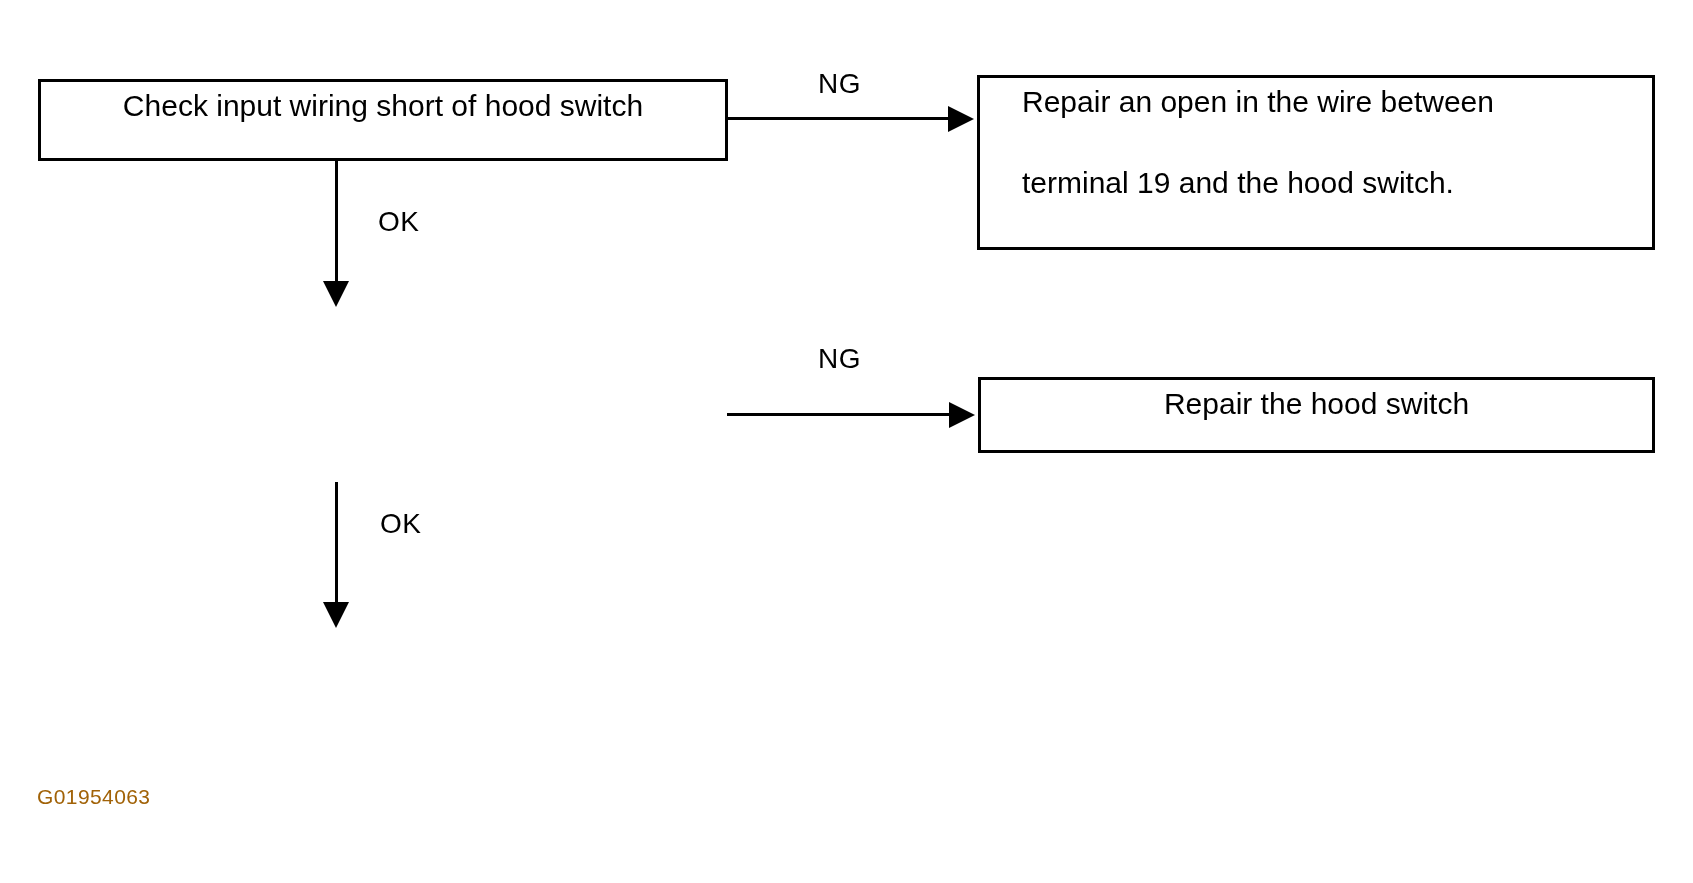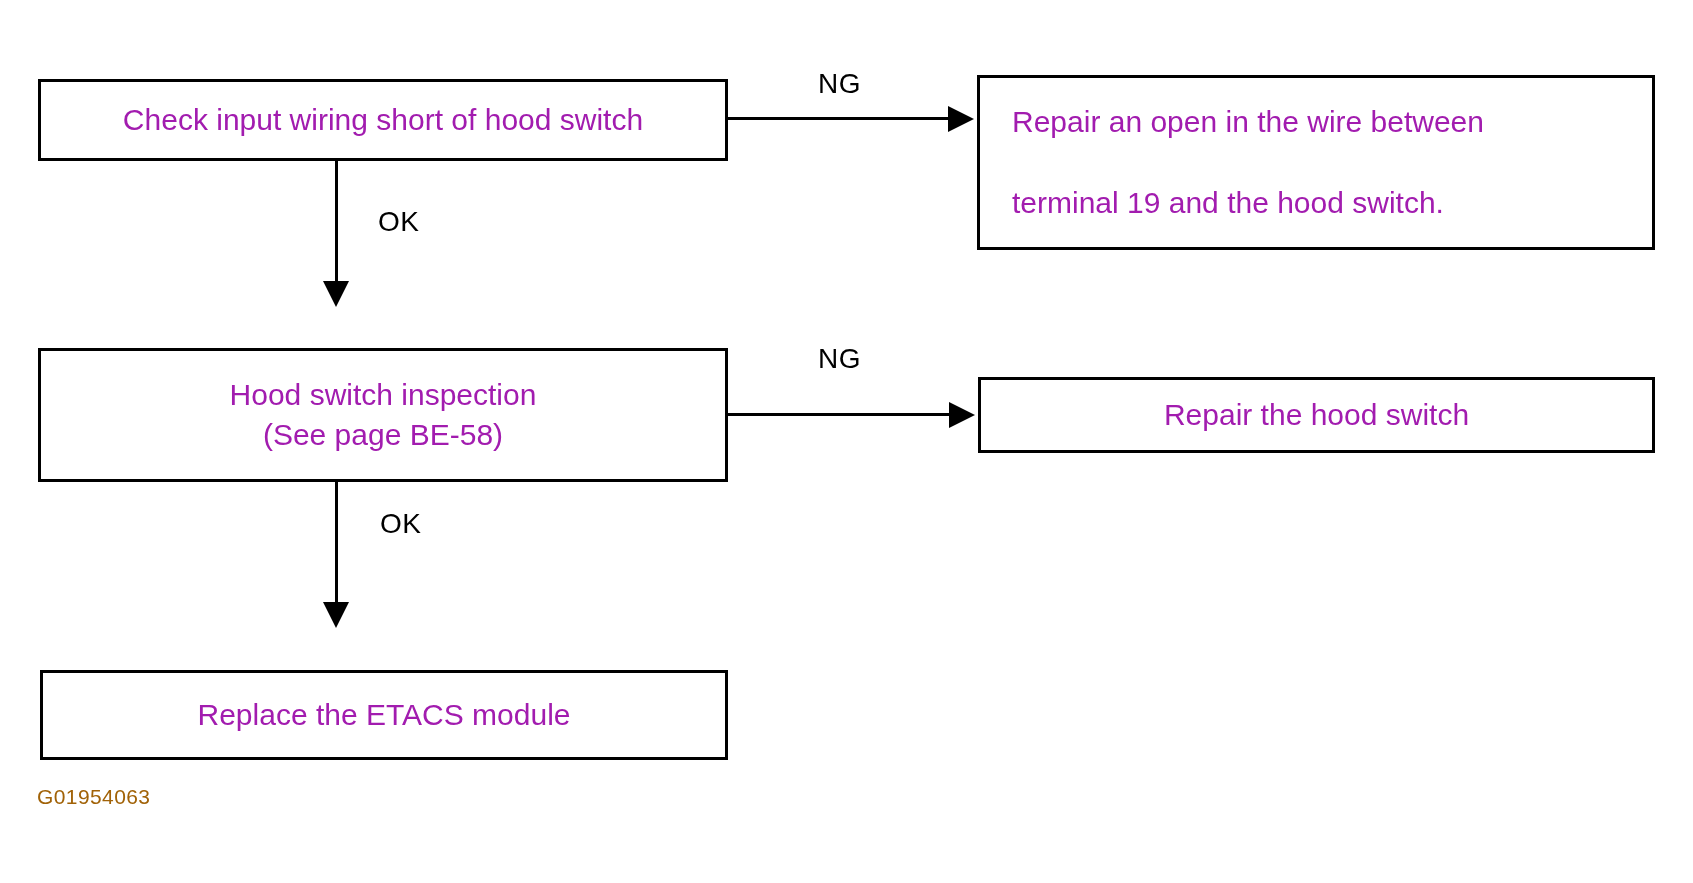--- a/index.html
+++ b/index.html
@@ -17,32 +17,32 @@
     overflow: hidden;
   }
 
   
   .node {
     position: absolute;
     box-sizing: border-box;
     border: 3px solid #000000;
     background: #ffffff;
     display: flex;
-    align-items: center;
+    align-items: flex-start;
     justify-content: center;
     text-align: center;
-    color: #a21caf;
+    color: #000000;
     font-size: 30px;
     line-height: 1.35;
     padding: 4px 14px;
   }
   .node.left-align {
     justify-content: flex-start;
     text-align: left;
-    padding-left: 32px;
+    padding-left: 42px;
   }
   .node-text {
     display: block;
     white-space: pre-line;
   }
 
   
   #node-check-input   { left: 38px;  top: 79px;  width: 690px; height: 82px; }
   #node-hood-inspect  { left: 38px;  top: 348px; width: 690px; height: 134px; }
   #node-replace-etacs { left: 40px;  top: 670px; width: 688px; height: 90px; }
@@ -115,28 +115,21 @@
 </style>
 </head>
 <body>
 
 <div id="canvas">
 
   <div class="node" id="node-check-input">
     <span class="node-text">Check input wiring short of hood switch</span>
   </div>
 
-  <div class="node" id="node-hood-inspect">
-    <span class="node-text">Hood switch inspection
-(See page BE-58)</span>
-  </div>
 
-  <div class="node" id="node-replace-etacs">
-    <span class="node-text">Replace the ETACS module</span>
-  </div>
 
   <div class="node left-align" id="node-repair-open">
     <span class="node-text"><span>Repair an open in the wire between</span><br><br><span>terminal 19 and the hood switch.</span></span>
   </div>
 
   <div class="node" id="node-replace-hood">
     <span class="node-text">Repair the hood switch</span>
   </div>
 
   <div class="line h" id="conn-ng1-line"></div>

